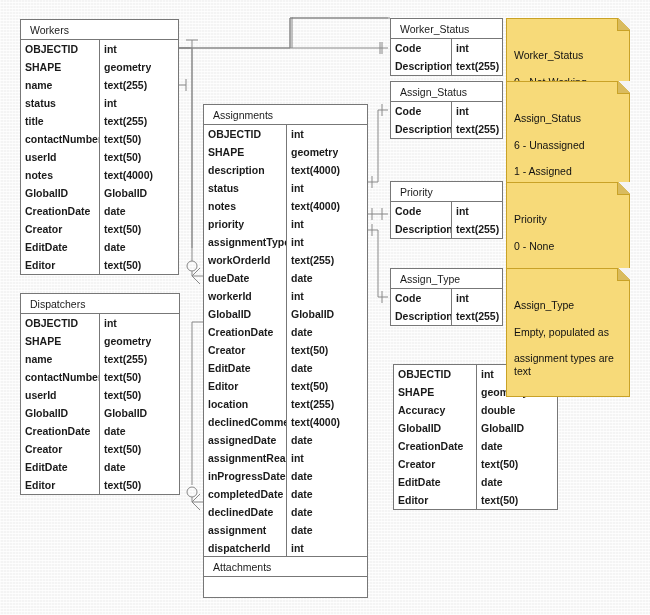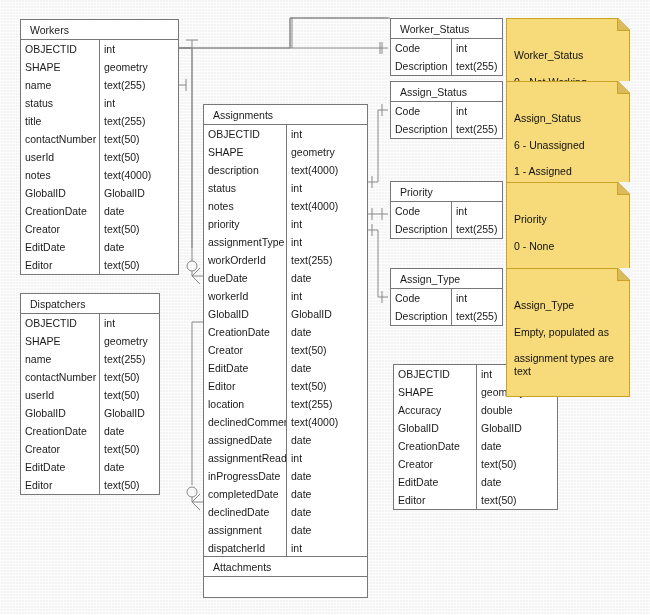--- a/index.html
+++ b/index.html
@@ -28,21 +28,21 @@
     height:20px;
     line-height:20px;
     border-bottom:1px solid #777777;
     font-size:10.5px;
     color:#1a1a1a;
     padding-left:9px;
     box-sizing:border-box;
     background:#ffffff;
     white-space:nowrap;
   }
-  .erows{display:block;}
+  .erows{display:block;font-weight:bold;}
   .erow{
     display:flex;
     height:18px;
     line-height:18px;
     font-size:10.5px;
     color:#1a1a1a;
     box-sizing:border-box;
   }
   .erow .fname{
     padding-left:4px;
@@ -208,21 +208,21 @@
           <span class="fname" style="width:79px">EditDate</span>
           <span class="ftype">date</span>
         </div>
       <div class="erow">
           <span class="fname" style="width:79px">Editor</span>
           <span class="ftype">text(50)</span>
         </div>
     </div>
   </div>
 
-  <div class="entity" id="e-dispatchers" style="left:20px;top:293px;width:140px;">
+  <div class="entity" id="e-dispatchers" style="left:20px;top:293px;width:160px;">
     <div class="ehead">Dispatchers</div>
     <div class="erows">
       <div class="erow">
           <span class="fname" style="width:79px">OBJECTID</span>
           <span class="ftype">int</span>
         </div>
       <div class="erow">
           <span class="fname" style="width:79px">SHAPE</span>
           <span class="ftype">geometry</span>
         </div>

